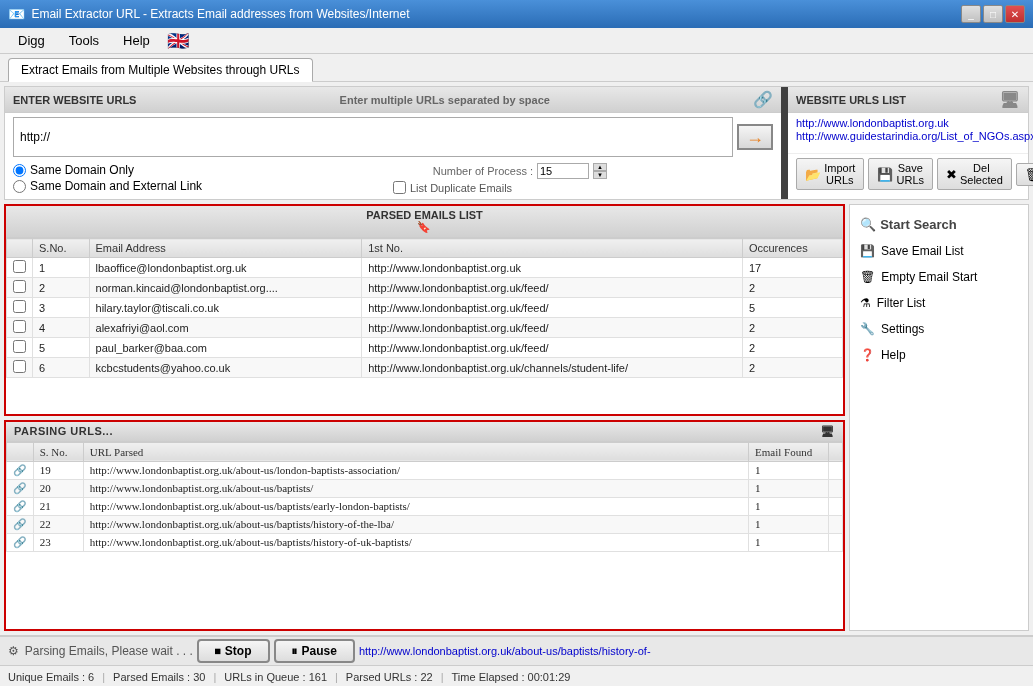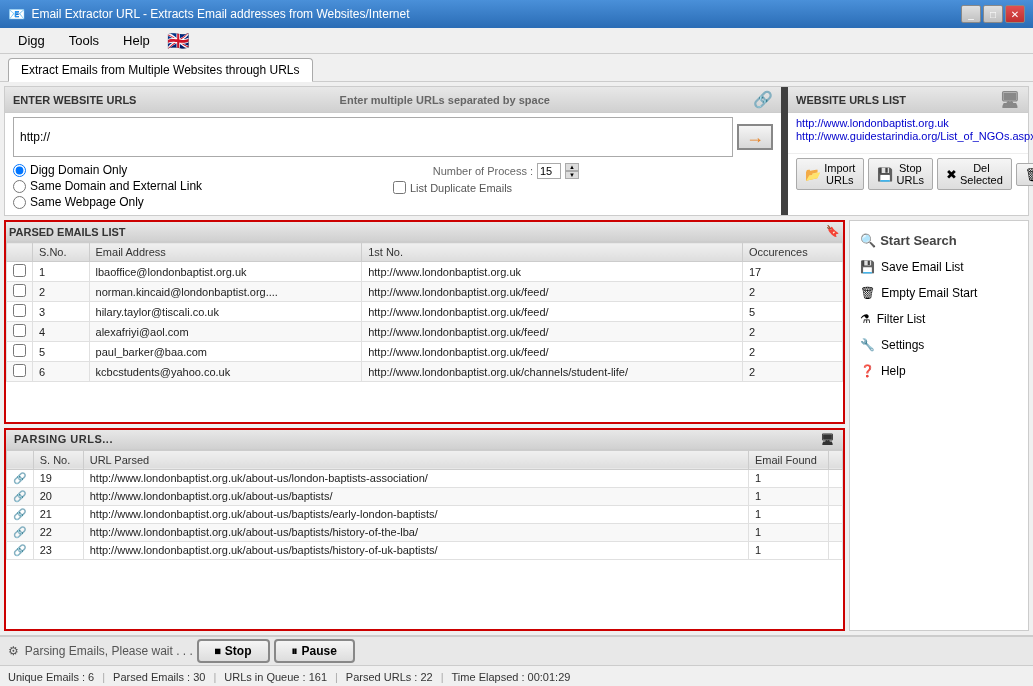--- a/index.html
+++ b/index.html
@@ -113,21 +113,21 @@
       padding: 3px 8px;
       background: linear-gradient(to bottom, #f5f5f5, #ddd);
       border: 1px solid #aaa;
       cursor: pointer;
       font-size: 11px;
       border-radius: 2px;
     }
     .btn-icon { font-size: 13px; }
     .number-controls-row { display: flex; align-items: center; gap: 4px; margin-bottom: 2px; }
     .num-label { color: #666; font-size: 11px; text-align: right; width: 140px; }
-    .num-input { width: 24px; height: 16px; border: 1px solid #aaa; font-size: 11px; padding: 1px 2px; }
+    .num-input { width: 52px; height: 16px; border: 1px solid #aaa; font-size: 11px; padding: 1px 2px; }
     .num-spinner { display: flex; flex-direction: column; }
     .spin-btn { width: 14px; height: 8px; background: #ddd; border: 1px solid #aaa; cursor: pointer; font-size: 6px; display: flex; align-items: center; justify-content: center; }
     .checkbox-row { display: flex; align-items: center; gap: 4px; font-size: 11px; color: #555; }
     
     .data-table { width: 100%; border-collapse: collapse; font-size: 11px; }
     .data-table th {
       background: linear-gradient(to bottom, #f0f0f0, #ddd);
       border: 1px solid #ccc;
       padding: 3px 6px;
       text-align: left;
@@ -136,21 +136,21 @@
     }
     .data-table td {
       border: 1px solid #e0e0e0;
       padding: 2px 6px;
       color: #222;
     }
     .data-table tr:nth-child(even) td { background: #f8f8f8; }
     .data-table tr:nth-child(odd) td { background: white; }
     .checkbox-cell { width: 20px; }
     .table-container { overflow-y: auto; max-height: 160px; }
-    .parsed-table-container { overflow-y: auto; max-height: 120px; }
+    .parsed-table-container { overflow-y: auto; max-height: 120px; font-family: Liberation Serif, serif; }
     
     .status-bar {
       background: #f0f0f0;
       border-top: 1px solid #ccc;
       height: 22px;
       display: flex;
       align-items: center;
       padding: 0 8px;
       gap: 8px;
       font-size: 11px;
@@ -240,26 +240,26 @@
       font-size: 11px;
       display: flex;
       align-items: center;
       justify-content: space-between;
     }
     .url-header-title { color: #333; text-transform: uppercase; }
     .section-icon { font-size: 16px; color: #888; }
     .email-list-header {
       background: linear-gradient(to bottom, #e8e8e8, #d0d0d0);
       border-bottom: 1px solid #ccc;
-      padding: 3px 3px;
+      padding: 3px 10px;
       font-weight: bold;
       font-size: 11px;
       color: #333;
       text-transform: uppercase;
-      display: flex; align-items: center; justify-content: space-between;
+      display: flex; align-items: center; justify-content: space-between; flex-direction: column;
     }
   </style>
 </head>
 <body>
 
 <div class="title-bar">
   <span class="title-bar-icon">📧</span>
   <span class="title-bar-text">Email Extractor URL - Extracts Email addresses from Websites/Internet</span>
   <div class="title-bar-controls">
     <div class="title-btn">_</div>
@@ -290,29 +290,25 @@
         <span class="section-icon">🔗</span>
       </div>
       <div style="padding:4px 8px; display:flex; gap:4px; align-items:center;">
         <input type="text" class="url-input" style="flex: 1 1 0%;" value="http://">
         <button class="url-go-btn">→</button>
       </div>
       <div style="display:flex; padding:2px 8px 4px; gap: 0;">
         <div style="flex:1;">
           <div class="radio-row">
             <input type="radio" name="domain" checked="" style="">
-            <label>Digg Domain Only</label>
+            <label>Same Domain Only</label>
           </div>
           <div class="radio-row">
             <input type="radio" name="domain" style="">
             <label>Same Domain and External Link</label>
-          </div>
-          <div class="radio-row">
-            <input type="radio" name="domain" style="">
-            <label>Same Webpage Only</label>
           </div>
         </div>
         <div style="flex:1;">
           <div class="number-controls-row">
             <span class="num-label">Number of Process :</span>
             <input type="text" class="num-input" value="15" style="">
             <div class="num-spinner">
               <div class="spin-btn">▲</div>
               <div class="spin-btn">▼</div>
             </div>
@@ -334,21 +330,21 @@
         <div class="url-list-item">http://www.londonbaptist.org.uk</div>
         <div class="url-list-item">http://www.guidestarindia.org/List_of_NGOs.aspx</div>
       </div>
       <div class="url-controls">
         <button class="ctrl-btn">
           <span class="btn-icon">📂</span>
           <span>Import URLs</span>
         </button>
         <button class="ctrl-btn">
           <span class="btn-icon">💾</span>
-          <span>Stop URLs</span>
+          <span>Save URLs</span>
         </button>
         <button class="ctrl-btn">
           <span class="btn-icon">✖</span>
           <span>Del Selected</span>
         </button>
         <button class="ctrl-btn">
           <span class="btn-icon">🗑</span>
 
         </button>
       </div>
@@ -515,20 +511,21 @@
     <span>Parsing Emails, Please wait . . .</span>
   </div>
   <button class="action-btn stop-btn">
     <span>⏹</span>
     <span>Stop</span>
   </button>
   <button class="action-btn pause-btn">
     <span>⏸</span>
     <span>Pause</span>
   </button>
+  <span class="parsing-url-display">http://www.londonbaptist.org.uk/about-us/baptists/history-of-</span>
 </div>
 
 <div class="status-bar">
   <span>Unique Emails : 6</span>
   <span class="status-sep">|</span>
   <span>Parsed Emails : 30</span>
   <span class="status-sep">|</span>
   <span>URLs in Queue : 161</span>
   <span class="status-sep">|</span>
   <span>Parsed URLs : 22</span>

